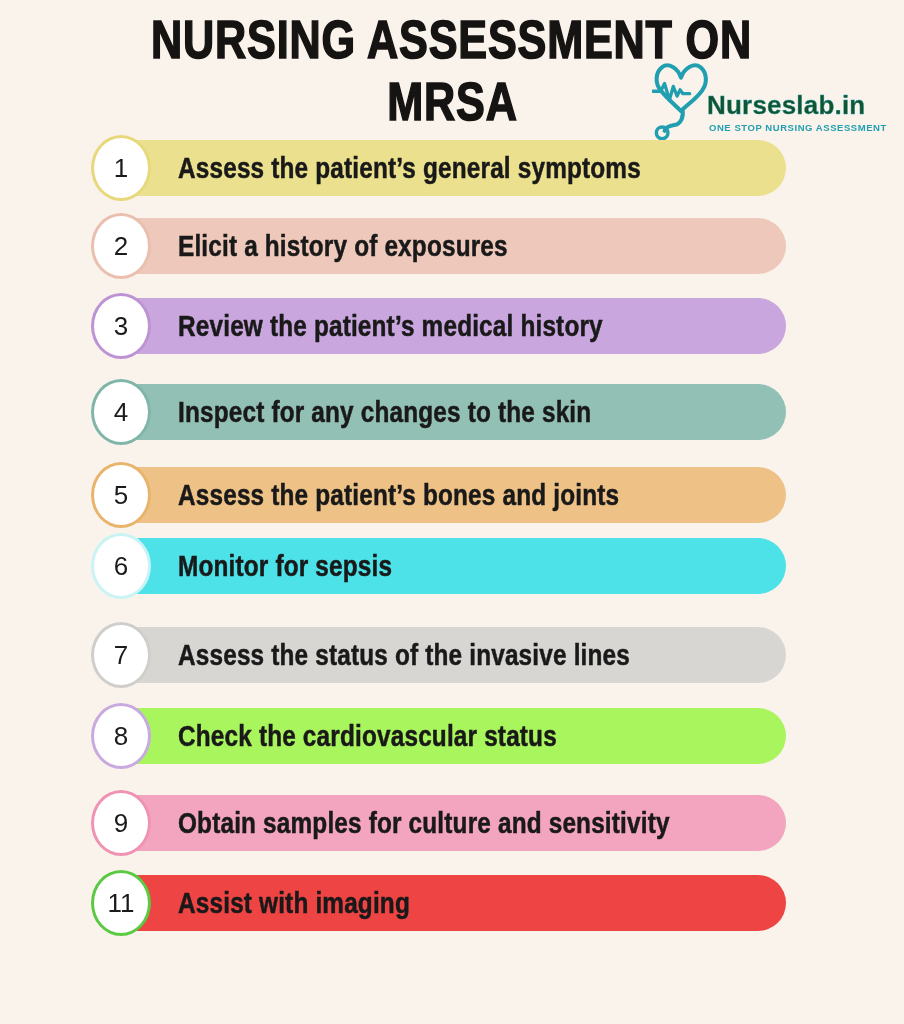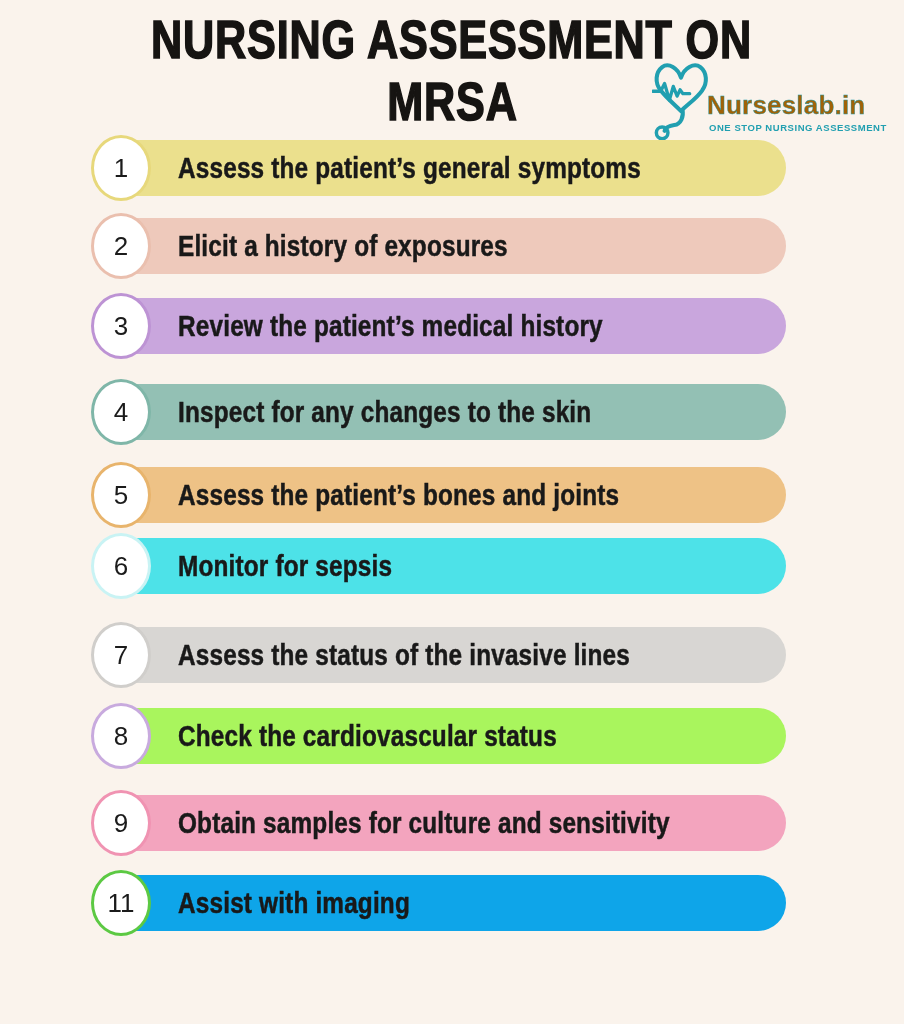--- a/index.html
+++ b/index.html
@@ -11,21 +11,21 @@
   .title-block{
     position:absolute;top:8px;left:0;width:904px;text-align:center;
     font-weight:700;line-height:62px;font-size:54px;
     color:#161412;-webkit-text-stroke:1.6px #161412;letter-spacing:1px;
   }
   .title-line{display:inline-block;transform:scaleX(.8);transform-origin:center;white-space:nowrap;}
   .logo{position:absolute;left:650px;top:56px;width:240px;height:88px;color:#219fb0;}
   .logo svg{position:absolute;left:2px;top:0px;}
   .logo-brand{
     position:absolute;left:57px;top:34px;font-size:26px;font-weight:700;
-    letter-spacing:.2px;color:#a16207;-webkit-text-stroke:.4px #1b9aab;
+    letter-spacing:.2px;color:#14532d;-webkit-text-stroke:.4px #1b9aab;
   }
   .logo-tagline{
     position:absolute;left:59px;top:66px;font-size:9.5px;font-weight:700;
     letter-spacing:.55px;color:#219fb0;white-space:nowrap;
   }
   .steps{position:absolute;left:0;top:0;width:904px;height:1024px;}
   .step{
     position:absolute;left:93px;width:693px;height:56px;border-radius:28px;
     display:flex;align-items:center;padding-left:85px;box-sizing:border-box;
   }
@@ -120,19 +120,19 @@
         <span>8</span>
       </span>
     <span class="label">Check the cardiovascular status</span>
   </div>
   <div class="step" style="background: rgb(243, 164, 190);">
     <span class="num" style="border-color: rgb(240, 147, 178);">
         <span>9</span>
       </span>
     <span class="label">Obtain samples for culture and sensitivity</span>
   </div>
-  <div class="step" style="background: #0ea5e9;">
+  <div class="step" style="background: #ef4444;">
     <span class="num" style="border-color: rgb(92, 201, 67);">
         <span>11</span>
       </span>
     <span class="label">Assist with imaging</span>
   </div>
 </div>
 
 </body></html>

